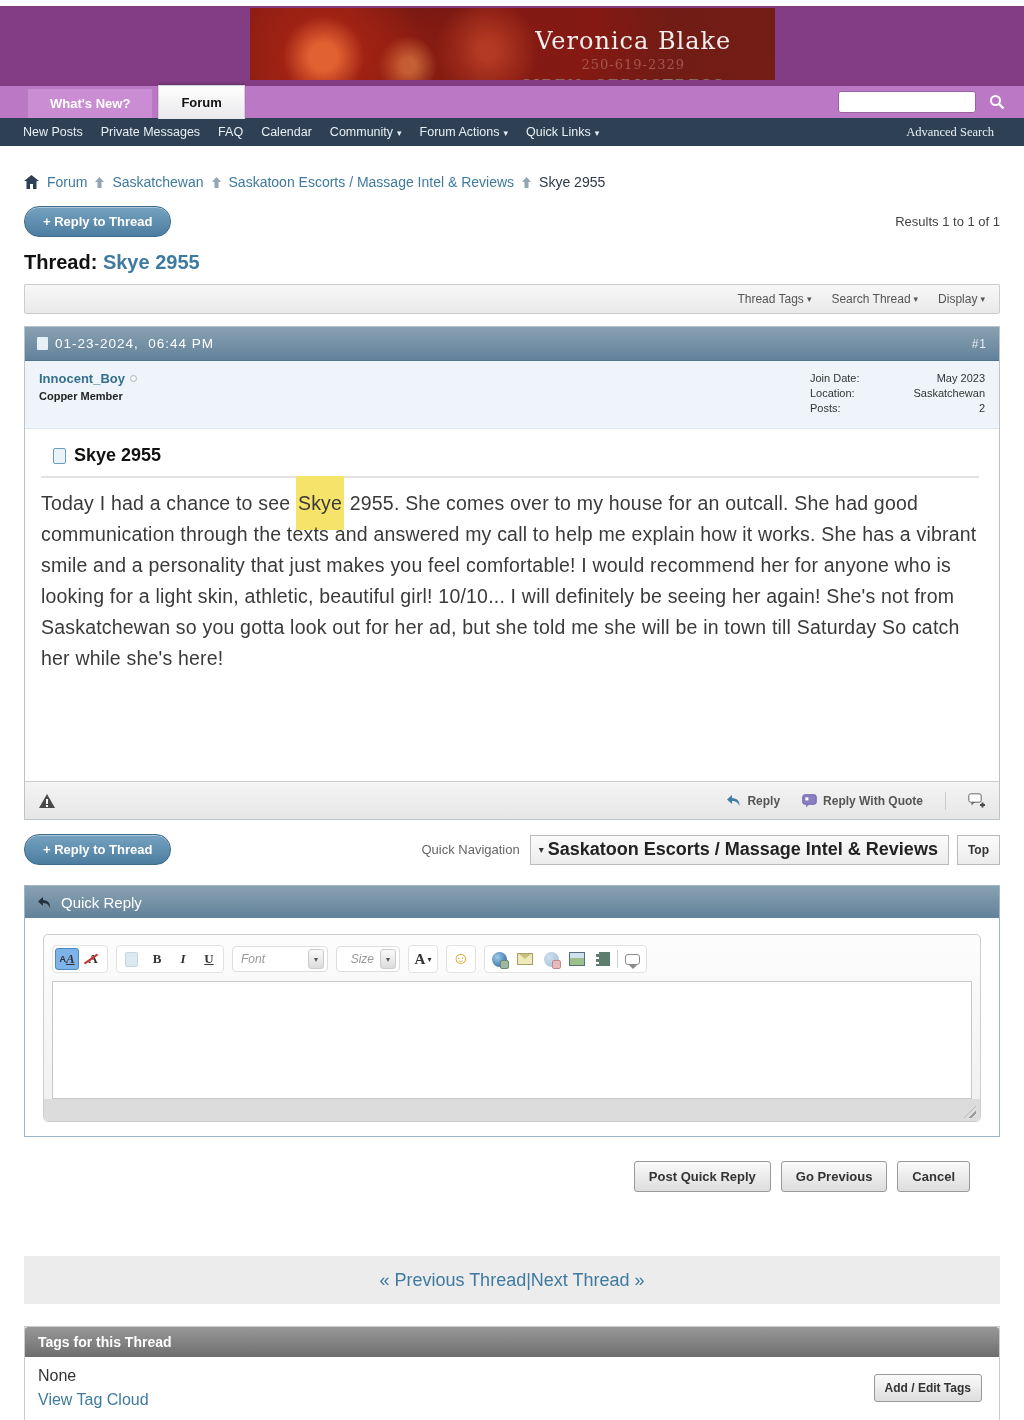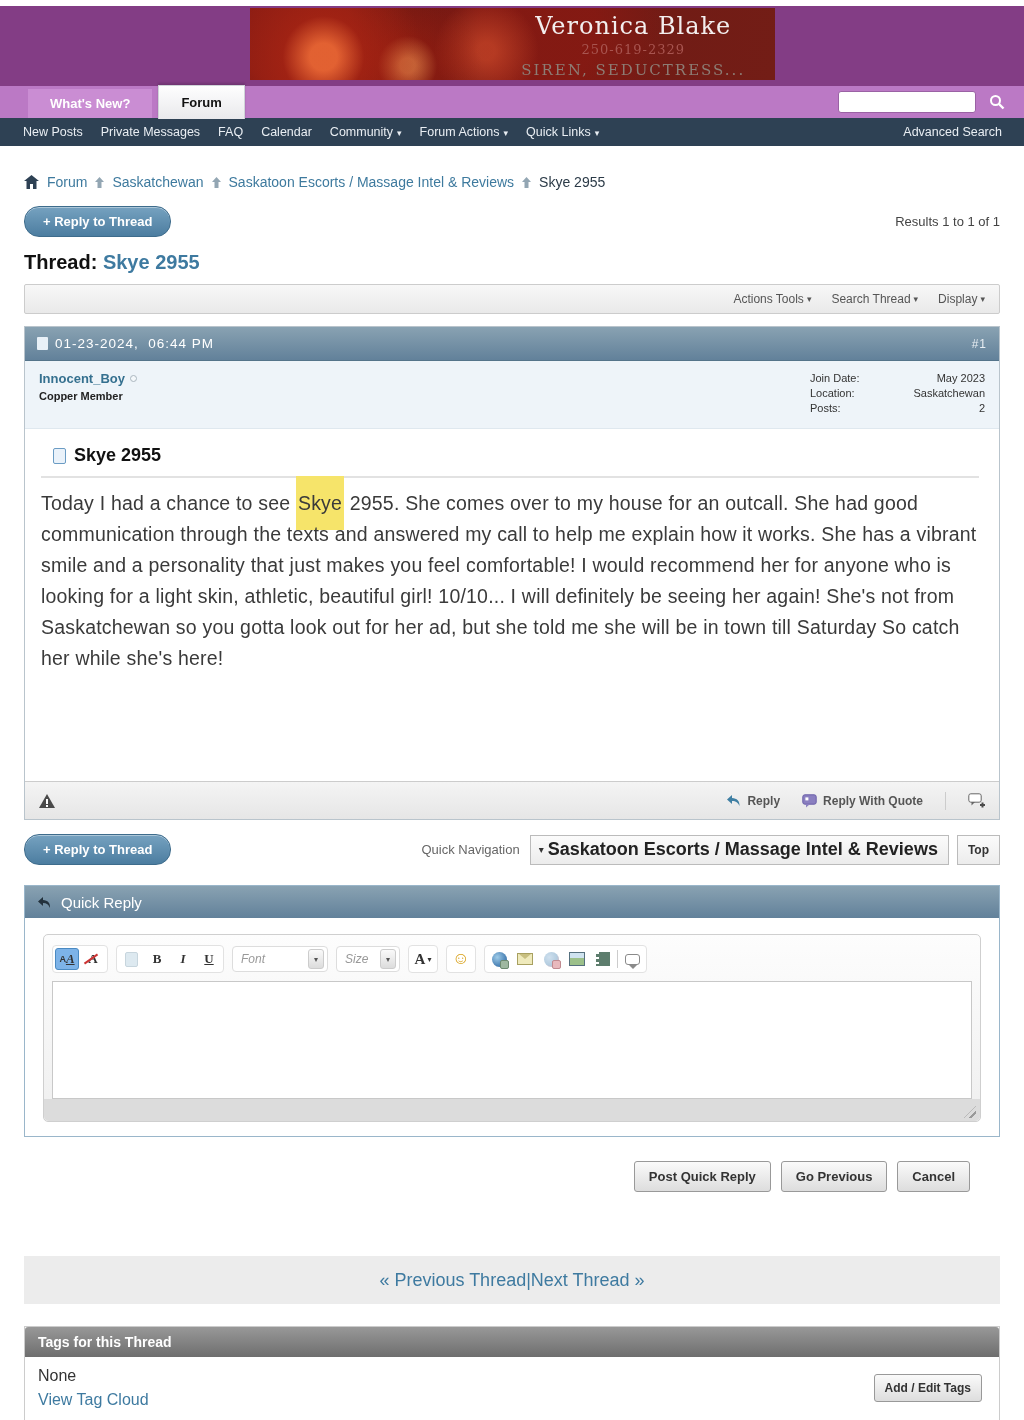--- a/index.html
+++ b/index.html
@@ -12,21 +12,21 @@
   .banner { position:absolute; left:250px; top:2px; width:525px; height:72px;
             background:#4b100d; overflow:hidden; display:flex; }
   .banner-art { position:absolute; inset:0;
     background:
       radial-gradient(circle at 14% 68%, rgba(255,120,60,.75) 0 3%, rgba(180,40,20,.5) 9%, transparent 22%),
       radial-gradient(circle at 30% 80%, rgba(255,150,80,.6) 0 2%, rgba(160,30,15,.45) 8%, transparent 20%),
       radial-gradient(circle at 45% 60%, rgba(230,90,50,.5) 0 3%, transparent 18%),
       radial-gradient(circle at 8% 25%, rgba(150,30,20,.8) 0 12%, transparent 30%),
       radial-gradient(circle at 55% 30%, rgba(140,25,18,.7) 0 20%, transparent 45%),
       linear-gradient(100deg, #5c1410 0%, #6e1a14 45%, #731d16 100%); }
-  .banner-text { position:absolute; left:46%; top:4px; width:54%; text-align:center;
+  .banner-text { position:absolute; left:46%; top:19px; width:54%; text-align:center;
                  font-family:"DejaVu Serif", serif; }
   .banner-name { color:#f3eeee; font-size:24px; letter-spacing:1px; }
   .banner-phone { color:#a85550; font-size:13px; margin-top:2px; letter-spacing:1px; }
   .banner-tag { color:#8d7c74; font-size:15px; margin-top:4px; letter-spacing:2px; }
 
   
   .tabbar { height:32px; background:#bb79c5; position:relative; display:flex; align-items:flex-end; }
   .tab { height:29px; display:flex; align-items:center; padding:0 22px;
          font-size:13px; font-weight:bold; }
   .tab-whatsnew { background:#ca8dd3; color:#fff; margin-left:28px; }
@@ -38,21 +38,21 @@
                   background:#fff; outline:none; padding:0 6px; font-size:12px; }
   .search-btn { width:26px; height:24px; background:transparent; border:none; margin-left:8px;
                 display:flex; align-items:center; justify-content:center; cursor:pointer; }
 
   
   .navbar { height:28px; background:#2e4154; display:flex; align-items:center;
             color:#e9eef3; font-size:12.5px; padding:0 14px; }
   .navbar a, .nav-item { color:#e9eef3; text-decoration:none; margin:0 9px; cursor:pointer;
                          display:flex; align-items:center; gap:4px; }
   .nav-caret { font-size:9px; position:relative; top:1px; }
-  .nav-right { margin-left:auto; margin-right:8px; }
+  .nav-right { margin-left:auto; margin-right:16px;font-family:Liberation Serif, serif; }
 
   
   .content { padding:28px 24px 0 24px; }
 
   .breadcrumb { display:flex; align-items:center; font-size:14px; color:#2b3a47; gap:8px; }
   .crumb-link { color:#3e7a9e; text-decoration:none; cursor:pointer; }
   .crumb-sep { color:#93a6b3; font-size:11px; }
   .crumb-current { color:#2b3a47; }
 
   .bar-row { display:flex; align-items:center; margin-top:16px; }
@@ -278,21 +278,21 @@
     <span class="results">Results 1 to 1 of 1</span>
   </div>
 
   <div class="thread-title">
     <span>Thread:</span>
     <span class="tlink">Skye 2955</span>
   </div>
 
   <div class="toolsbar">
     <span class="tool-dd">
-        <span>Actions Tools</span>
+        <span>Thread Tags</span>
         <span class="tool-caret">▾</span>
       </span>
     <span class="tool-dd">
         <span>Search Thread</span>
         <span class="tool-caret">▾</span>
       </span>
     <span class="tool-dd">
         <span>Display</span>
         <span class="tool-caret">▾</span>
       </span>
@@ -414,21 +414,21 @@
                 <span class="icon-paste"></span>
               </span>
             <span class="tb-btn ab-big">B</span>
             <span class="tb-btn ab-big" style="font-style:italic;">I</span>
             <span class="tb-btn ab-big" style="text-decoration:underline;">U</span>
           </div>
           <div class="dd-box" style="width:96px;">
             <span class="dd-text" style="flex:1;">Font</span>
             <span class="dd-arrow">▾</span>
           </div>
-          <div class="dd-box" style="width:64px;">
+          <div class="dd-box" style="width:64px;text-align:right;">
             <span class="dd-text" style="flex:1;">Size</span>
             <span class="dd-arrow">▾</span>
           </div>
           <div class="tb-group">
             <span class="tb-btn">
                 <span class="ab-big" style="font-size:15px;">A</span>
                 <span style="font-size:8px;margin-left:2px;">▾</span>
               </span>
           </div>
           <div class="tb-group">

